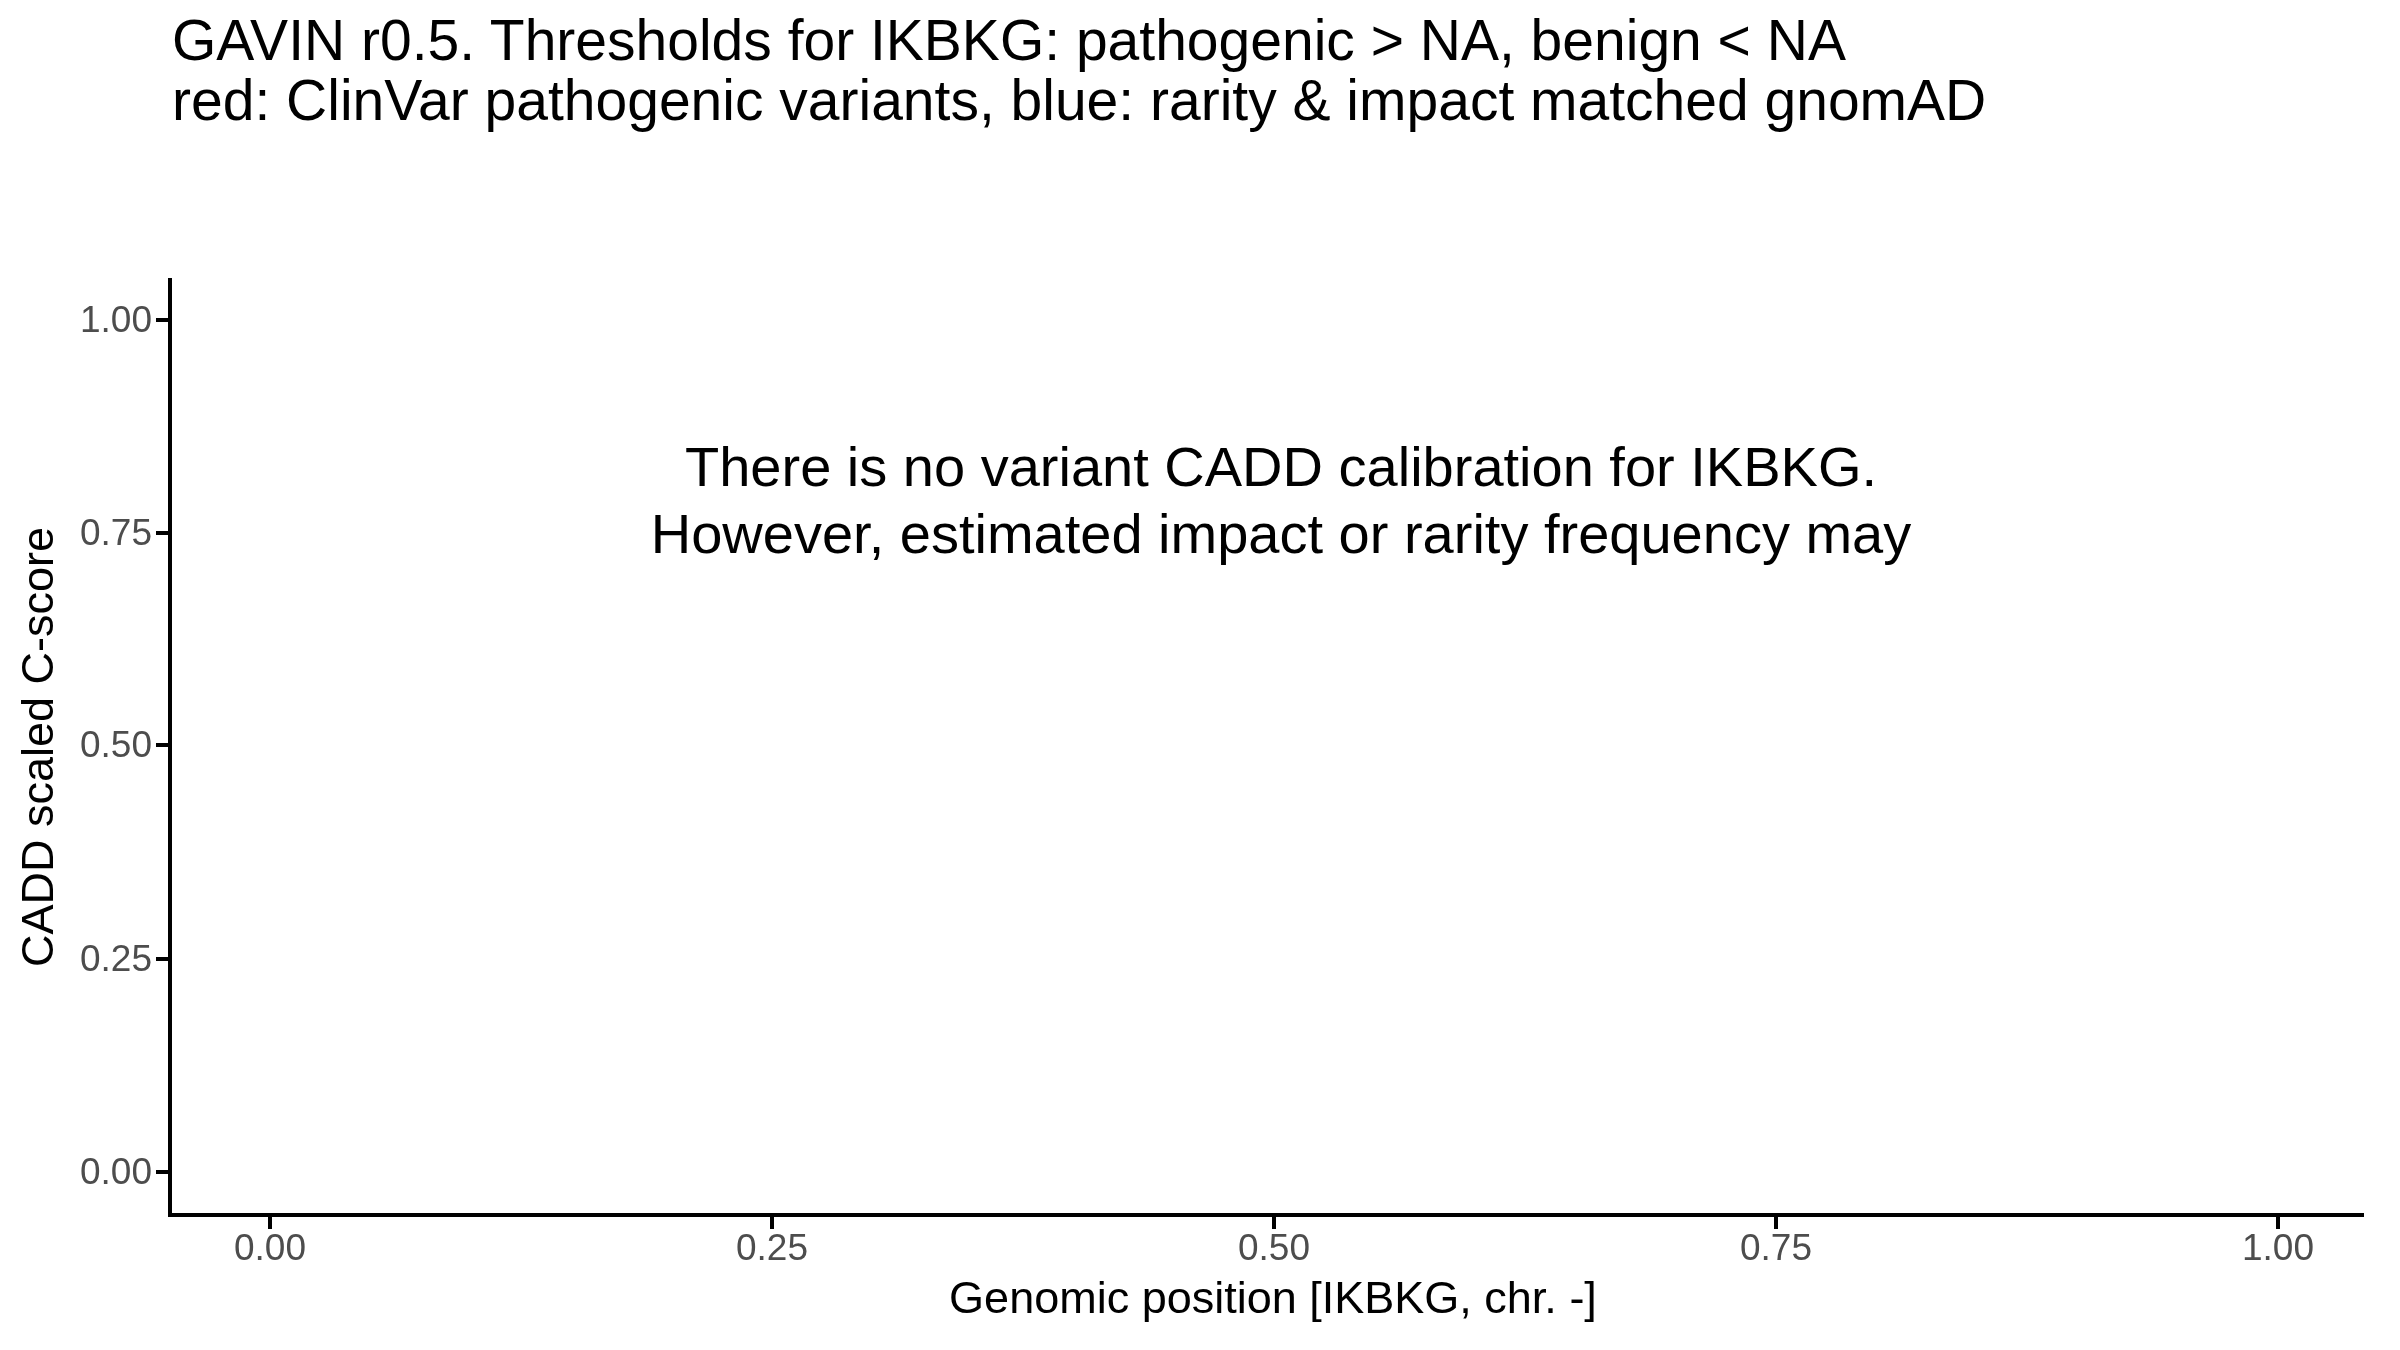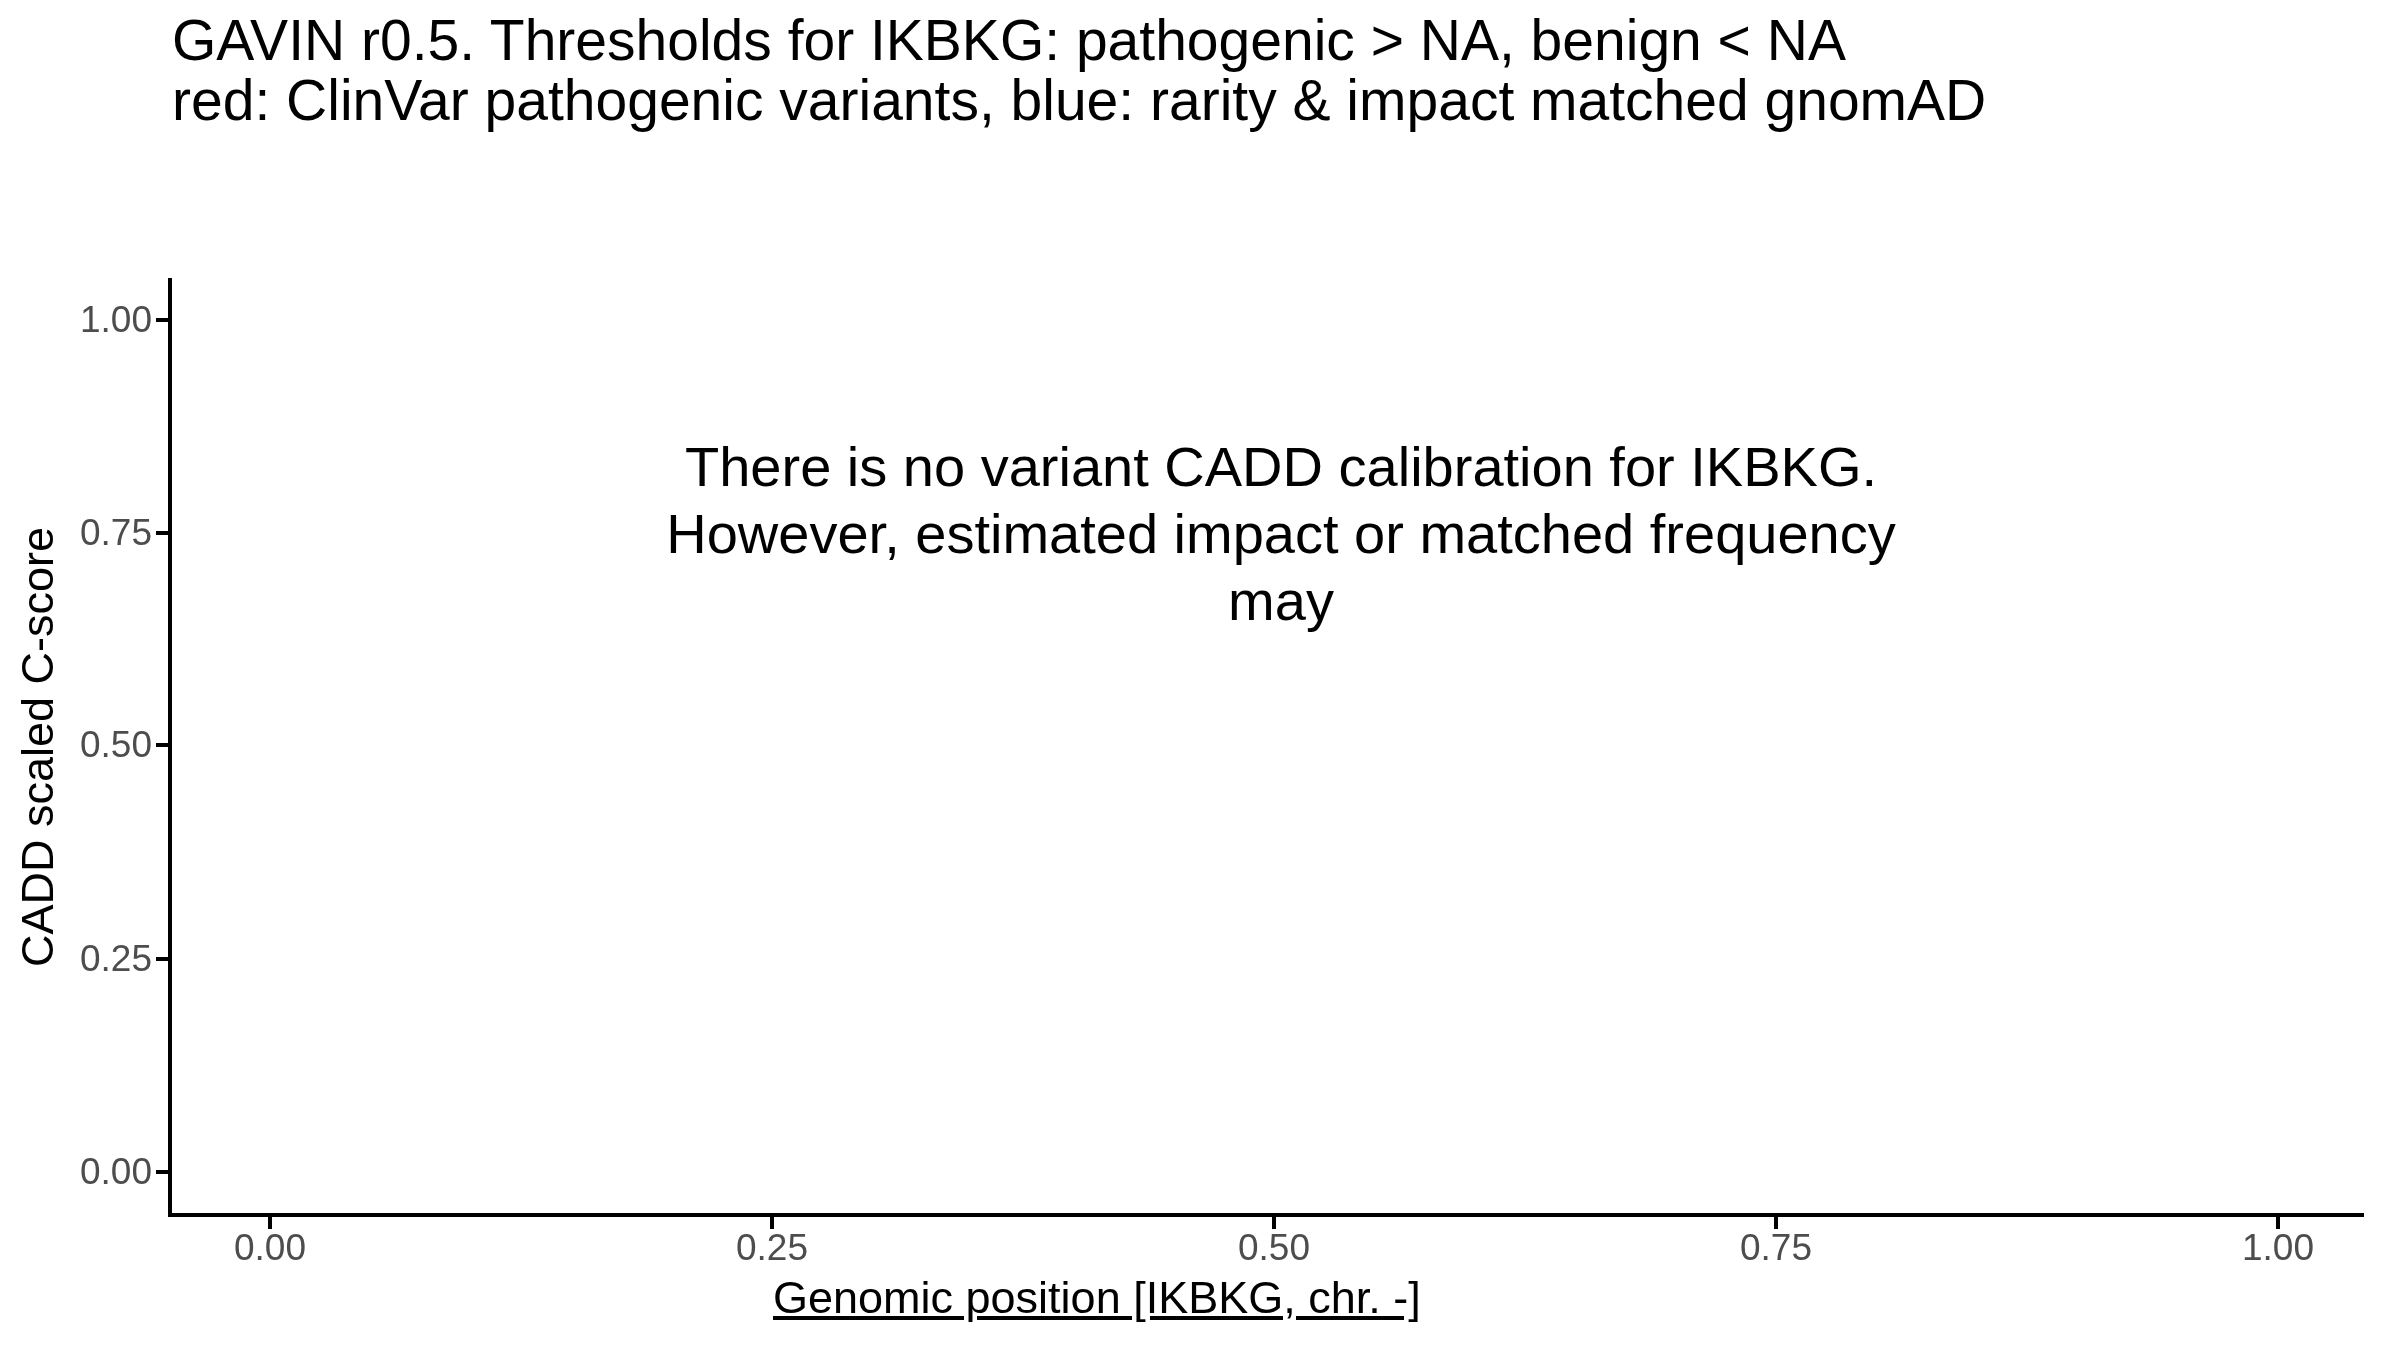--- a/index.html
+++ b/index.html
@@ -25,22 +25,21 @@
     color: #4d4d4d; left: 22px;
   }
   .xtick-label {
     width: 140px; text-align: center;
     font-size: 37px; line-height: 40px;
     color: #4d4d4d; top: 1228px;
   }
   .axis-title { font-size: 45px; color: #000000; white-space: nowrap; }
   .x-axis-title {
     left: 773px; top: 1272px; width: 1000px;
-    text-align: left;
-    text-decoration: underline;
+    text-align: center;
   }
   .y-axis-title {
     left: 38px; top: 747px;
     transform: translate(-50%, -50%) rotate(-90deg);
   }
   .panel-annotation {
     left: 631px; top: 433px; width: 1300px;
     text-align: center;
     font-size: 56px; line-height: 67px;
     color: #000000;
@@ -83,16 +82,16 @@
   <div class="abs xtick-label" style="left:702px;">0.25</div>
   <div class="abs xtick-label" style="left:1204px;">0.50</div>
   <div class="abs xtick-label" style="left:1706px;">0.75</div>
   <div class="abs xtick-label" style="left:2208px;">1.00</div>
 
   <div class="abs axis-title x-axis-title">Genomic position [IKBKG, chr. -]</div>
   <div class="abs axis-title y-axis-title">CADD scaled C-score</div>
 
   <div class="abs panel-annotation">
     <div>There is no variant CADD calibration for IKBKG.</div>
-    <div>However, estimated impact or matched frequency may</div>
+    <div>However, estimated impact or rarity frequency may</div>
   </div>
 
 </div>
 
 </body></html>

